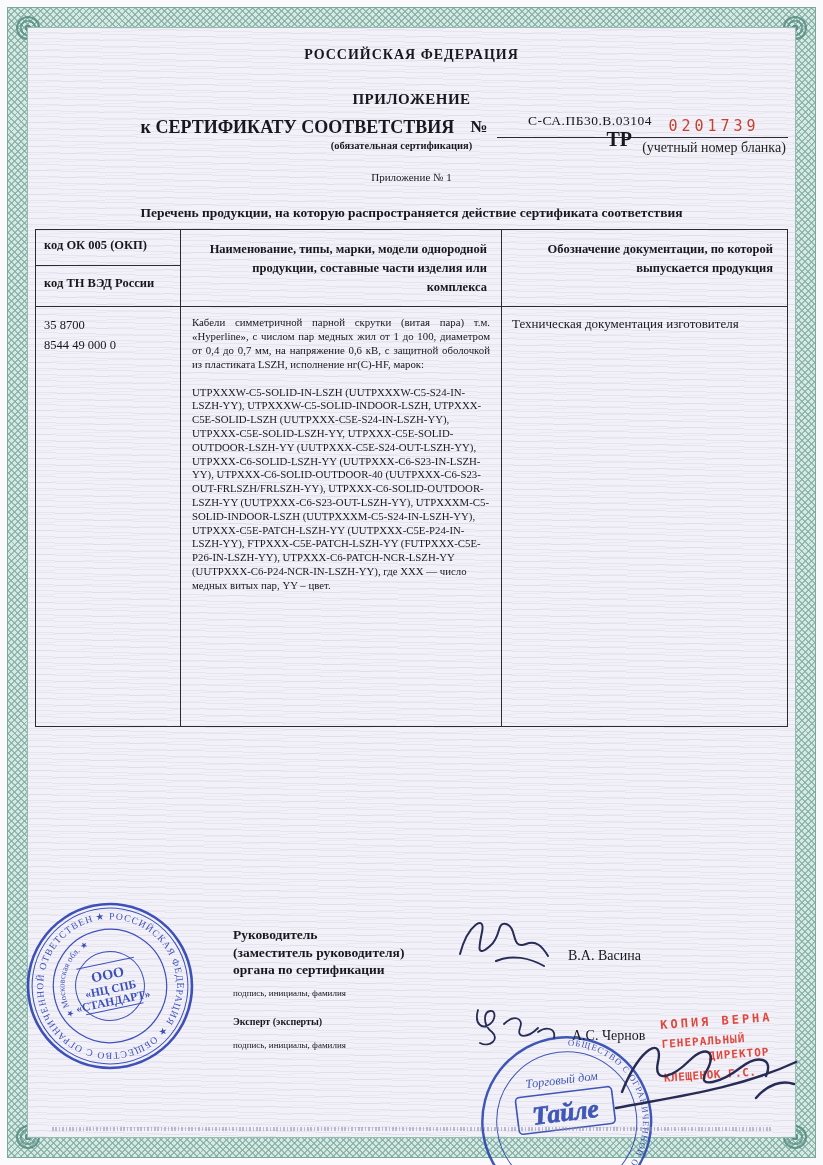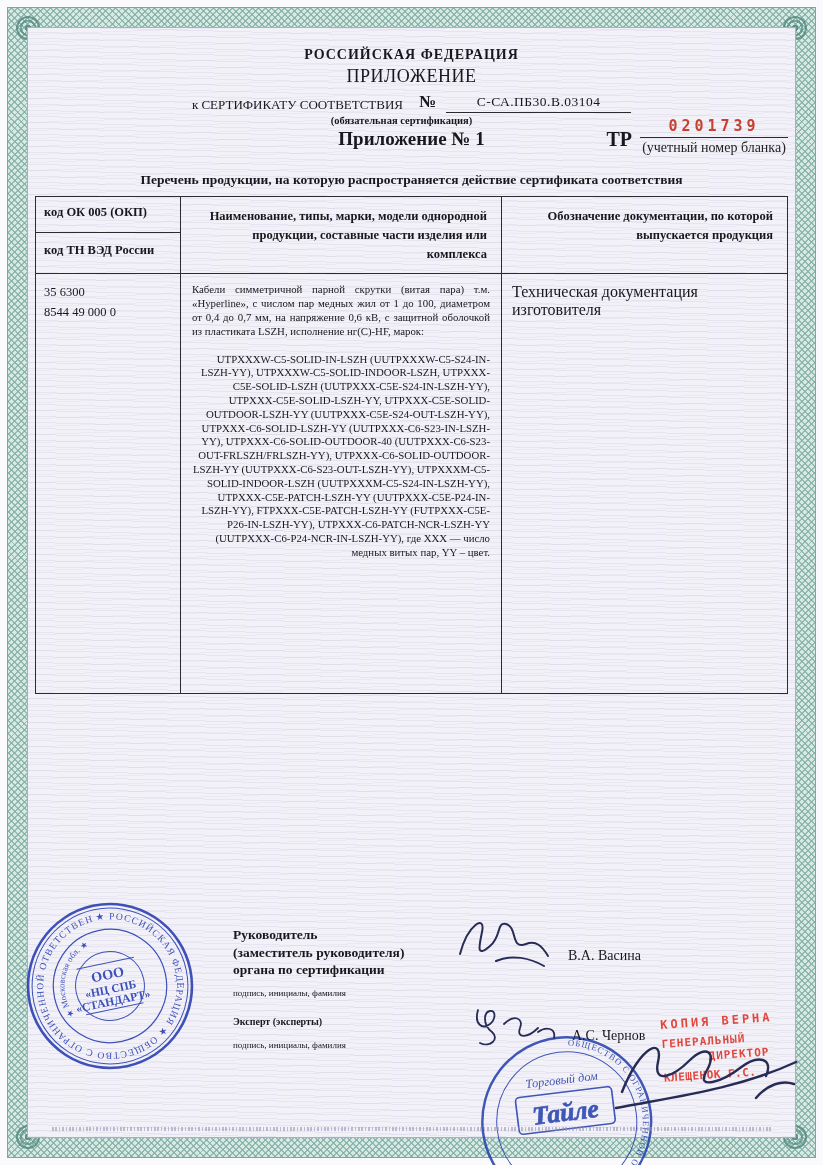--- a/index.html
+++ b/index.html
@@ -21,49 +21,49 @@
   .inner{position:absolute;inset:27px;border:1px solid #93bcb2;
     background:
       repeating-linear-gradient(1.5deg, rgba(182,176,212,.20) 0 1px, rgba(182,176,212,0) 1px 6px),
       repeating-linear-gradient(-2deg, rgba(182,176,212,.14) 0 1px, rgba(182,176,212,0) 1px 8px),
       #f3f1f8;}
 
   .content{position:absolute;inset:27px;padding:6px 7px 0;text-align:center}
 
   
   .h-country{margin-top:14px;font-size:14px;font-weight:bold;letter-spacing:1px}
-  .h-annex{margin-top:3px;font-size:18px;font-weight:normal;letter-spacing:.5px}
+  .h-annex{margin-top:28px;font-size:15px;font-weight:bold;letter-spacing:.5px}
   .certline{margin-top:5px;display:flex;justify-content:center;align-items:flex-end;gap:10px}
-  .certline .t{font-size:13px;font-weight:normal}
+  .certline .t{font-size:18px;font-weight:bold}
   .certline .no{font-size:17px;font-weight:bold;margin-left:6px;padding-bottom:1px}
   .certnum{display:inline-block;width:185px;border-bottom:1.3px solid #2a2a31;
-    font-size:13.5px;letter-spacing:.5px;padding-bottom:2px;text-align:center}
+    font-size:13.5px;letter-spacing:.5px;padding-bottom:8px;text-align:center}
   .h-mandatory{font-size:10.5px;font-weight:bold;margin-top:2px;position:relative;left:-10px}
-  .h-annex1{margin-top:2px;font-size:19px;font-weight:bold}
+  .h-annex1{margin-top:20px;font-size:11px;font-weight:normal}
   .h-subtitle{margin-top:22px;font-size:13.5px;font-weight:bold}
   .tr-block{position:absolute;top:90px;right:8px;display:flex;align-items:flex-end;gap:8px;text-align:center}
   .tr-label{font-size:20px;font-weight:bold;padding-bottom:5px}
   .tr-number{display:inline-block;min-width:148px;border-bottom:1.2px solid #2a2a31;color:#c8402f;
-    font-family:"DejaVu Sans Mono",monospace;font-size:15px;font-weight:bold;letter-spacing:4px;padding:0 4px 2px}
+    font-family:"DejaVu Sans Mono",monospace;font-size:15px;font-weight:normal;letter-spacing:4px;padding:0 4px 2px}
   .tr-note{font-size:14px;margin-top:2px;color:#222}
 
   
   table.product{width:752px;margin:8px auto 0;border-collapse:collapse;table-layout:fixed;text-align:left}
   .product col.c1{width:145px}.product col.c2{width:321px}.product col.c3{width:286px}
   .product th,.product td{border:1.4px solid #2b2b33;vertical-align:top}
   .product th{font-size:12.5px;font-weight:bold}
   .th1{padding:0}
   .th1 .a{padding:8px 8px 12px;border-bottom:1.4px solid #2b2b33}
   .th1 .b{padding:10px 8px 8px}
   .th-mid,.th-right{text-align:right;padding:10px 14px;line-height:1.5}
   .cell-codes{padding:9px 8px;font-size:12.5px;line-height:1.55}
   .cell-desc{padding:9px 11px;font-size:10.8px;line-height:1.28;height:420px;overflow:hidden}
   .cell-desc .intro{text-align:justify;margin-bottom:14px}
-  .cell-desc .models{text-align:right;word-break:break-word}
-  .cell-doc{padding:9px 10px;font-size:16px}
+  .cell-desc .models{text-align:left;word-break:break-word}
+  .cell-doc{padding:9px 10px;font-size:13px}
 
   
   .footer{position:absolute;inset:0;text-align:left}
   .footer>*{position:absolute}
   .role-head{left:233px;top:926px;font-size:13.5px;font-weight:bold;line-height:1.3}
   .sign-note-1{left:233px;top:988px;font-size:9px}
   .name-head{left:568px;top:948px;font-size:14px}
   .role-expert{left:233px;top:1016px;font-size:10px;font-weight:bold}
   .sign-note-2{left:233px;top:1040px;font-size:9px}
   .name-expert{left:572px;top:1028px;font-size:14px}
@@ -134,21 +134,21 @@
           <div class="a">код ОК 005 (ОКП)</div>
           <div class="b">код ТН ВЭД России</div>
         </th>
         <th class="th-mid">Наименование, типы, марки, модели однородной продукции, составные части изделия или комплекса</th>
         <th class="th-right">Обозначение документации, по которой выпускается продукция</th>
       </tr>
     </thead>
     <tbody>
       <tr>
         <td class="cell-codes">
-          <div>35 6300</div>
+          <div>35 8700</div>
           <div>8544 49 000 0</div>
         </td>
         <td class="cell-desc">
           <p class="intro">Кабели симметричной парной скрутки (витая пара) т.м. «Hyperline», с числом пар медных жил от 1 до 100, диаметром от 0,4 до 0,7 мм, на напряжение 0,6 кВ, с защитной оболочкой из пластиката LSZH, исполнение нг(С)-HF,  марок:</p>
           <p class="models">UTPXXXW-C5-SOLID-IN-LSZH (UUTPXXXW-C5-S24-IN-LSZH-YY), UTPXXXW-C5-SOLID-INDOOR-LSZH, UTPXXX-C5E-SOLID-LSZH (UUTPXXX-C5E-S24-IN-LSZH-YY), UTPXXX-C5E-SOLID-LSZH-YY, UTPXXX-C5E-SOLID-OUTDOOR-LSZH-YY (UUTPXXX-C5E-S24-OUT-LSZH-YY), UTPXXX-C6-SOLID-LSZH-YY (UUTPXXX-C6-S23-IN-LSZH-YY), UTPXXX-C6-SOLID-OUTDOOR-40 (UUTPXXX-C6-S23-OUT-FRLSZH/FRLSZH-YY), UTPXXX-C6-SOLID-OUTDOOR-LSZH-YY (UUTPXXX-C6-S23-OUT-LSZH-YY), UTPXXXM-C5-SOLID-INDOOR-LSZH (UUTPXXXM-C5-S24-IN-LSZH-YY), UTPXXX-C5E-PATCH-LSZH-YY (UUTPXXX-C5E-P24-IN-LSZH-YY), FTPXXX-C5E-PATCH-LSZH-YY (FUTPXXX-C5E-P26-IN-LSZH-YY), UTPXXX-C6-PATCH-NCR-LSZH-YY (UUTPXXX-C6-P24-NCR-IN-LSZH-YY), где XXX — число медных витых пар, YY – цвет.</p>
         </td>
         <td class="cell-doc">Техническая документация изготовителя</td>
       </tr>
     </tbody>
   </table>

